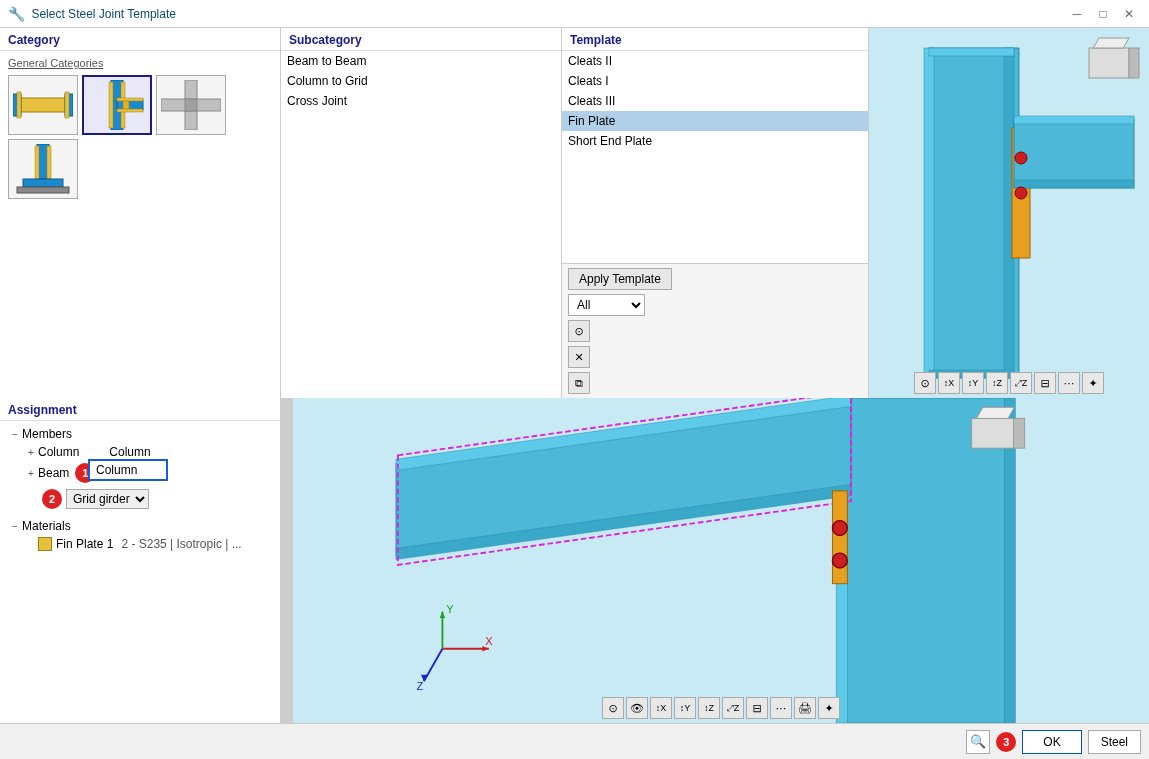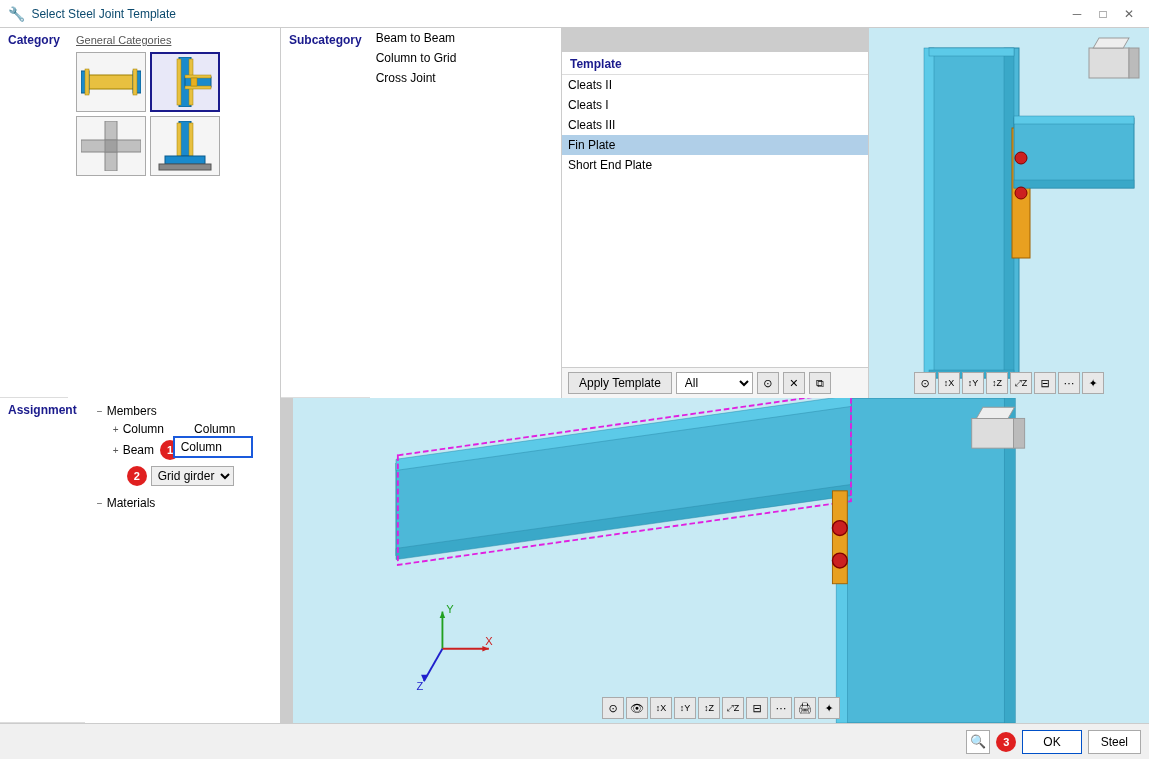--- a/index.html
+++ b/index.html
@@ -49,21 +49,21 @@
       grid-template-columns: 280px 1fr;
       gap: 13px;
       flex: 1;
       background: #ccc;
       min-height: 0;
     }
 
     .panel-section {
       background: #fff;
       display: flex;
-      flex-direction: row;
+      flex-direction: column;
       overflow: hidden;
     }
 
     .sec-header {
       padding: 5px 8px 3px;
       font-weight: bold;
       font-size: 12px;
       color: #1a1a8c;
       border-bottom: 1px solid #ddd;
     }
@@ -73,21 +73,21 @@
     .simple-list { list-style: none; }
     .simple-list li {
       padding: 3px 6px; cursor: pointer; font-size: 12px; color: #000;
       white-space: nowrap;
     }
     .simple-list li.selected { background: #b0cfe8; }
 
     
     .template-toolbar {
       display: flex; align-items: flex-start; gap: 4px;
-      padding: 4px 6px; border-top: 1px solid #ccc; background: #f5f5f5;
+      padding: 4px 6px; border-top: 1px solid #ccc; background: #f5f5f5; flex-direction: column;
     }
     .apply-btn {
       background: #e8e8e8; border: 1px solid #aaa; padding: 3px 10px;
       font-size: 12px; cursor: pointer;
     }
     .toolbar-select {
       padding: 2px 4px; border: 1px solid #aaa; font-size: 12px; background: #fff;
     }
     .toolbar-icon-btn {
       width: 22px; height: 22px; border: 1px solid #aaa; background: #e8e8e8;
@@ -206,21 +206,21 @@
       <div class="sec-header">Subcategory</div>
       <div class="sec-body" style="padding:0;">
         <ul class="simple-list">
           <li>Beam to Beam</li>
           <li>Column to Grid</li>
           <li>Cross Joint</li>
         </ul>
       </div>
     </div>
 
-    <div class="panel-section" style="display:flex;flex-direction:column;margin-top:24px;">
+    <div class="panel-section" style="display:flex;flex-direction:column;">
       <div class="sec-header">Template</div>
       <div class="sec-body" style="padding:0;flex:1;">
         <ul class="simple-list">
           <li>Cleats II</li>
           <li>Cleats I</li>
           <li>Cleats III</li>
           <li class="selected">Fin Plate</li>
           <li>Short End Plate</li>
         </ul>
       </div>
@@ -316,20 +316,26 @@
             <option>Beam</option>
             <option>Rafter</option>
           </select>
         </div>
 
         <div class="tree-item" style="margin-top:6px;">
           <span class="tree-expand">−</span>
           <span class="tree-label">Materials</span>
         </div>
 
+        <div class="tree-item" style="padding-left:16px;">
+          <span class="tree-expand"> </span>
+          <span class="color-swatch" style="background:#e8c040;border:1px solid #a08000;"></span>
+          <span>Fin Plate 1</span>
+          <span style="margin-left:8px;color:#555;">2 - S235 | Isotropic | ...</span>
+        </div>
       </div>
     </div>
 
     <div class="panel-section view3d" style="position:relative;overflow:hidden;">
       <svg width="100%" height="100%" viewBox="0 0 700 350" style="position:absolute;top:0;left:0;">
         <rect width="700" height="350" fill="#c8eaf4"></rect>
 
         <rect x="480" y="0" width="180" height="350" fill="#4db8d8" stroke="#2a8aaa" stroke-width="1"></rect>
         <rect x="474" y="0" width="12" height="350" fill="#5ccae8" stroke="#2a8aaa" stroke-width="0.5"></rect>
         <rect x="655" y="0" width="12" height="350" fill="#3aa8c8" stroke="#2a8aaa" stroke-width="0.5"></rect>

